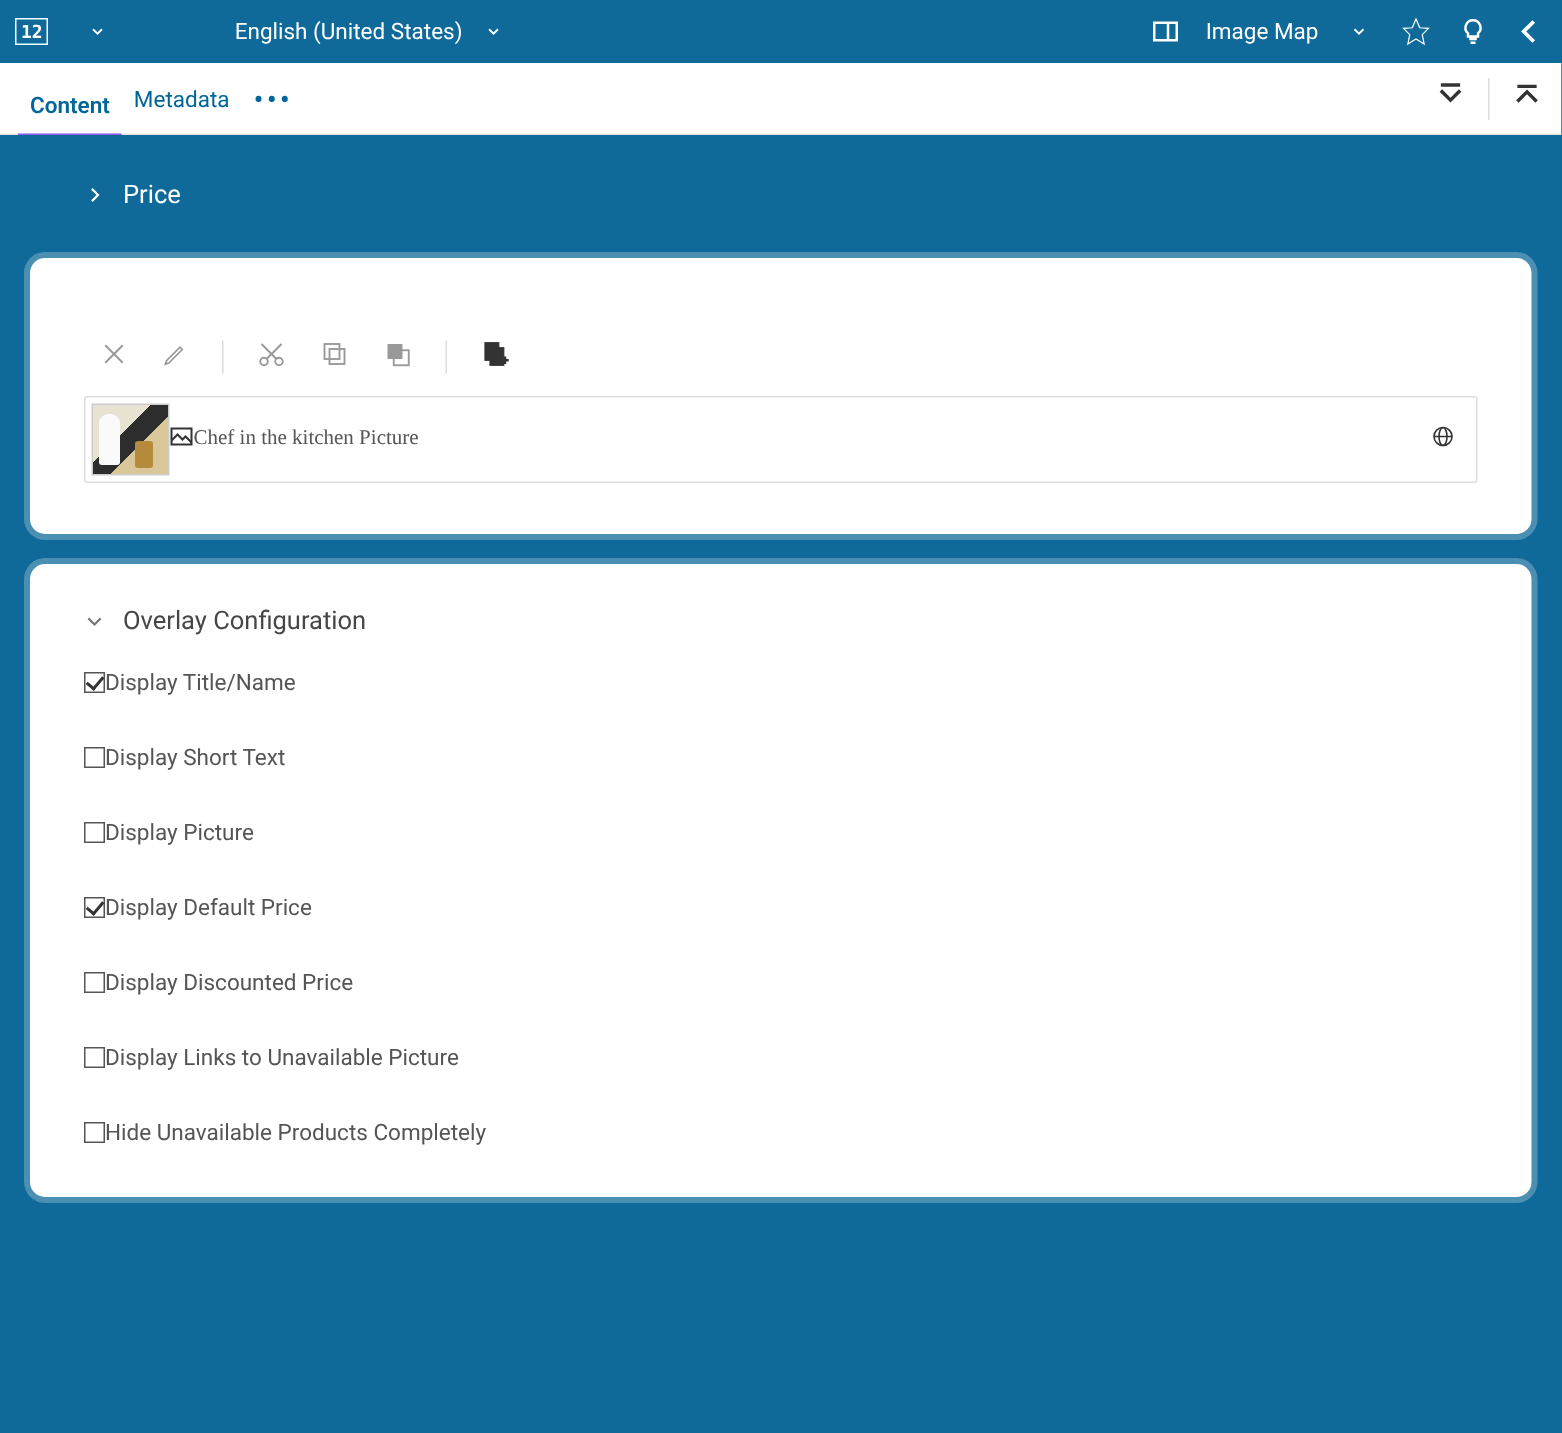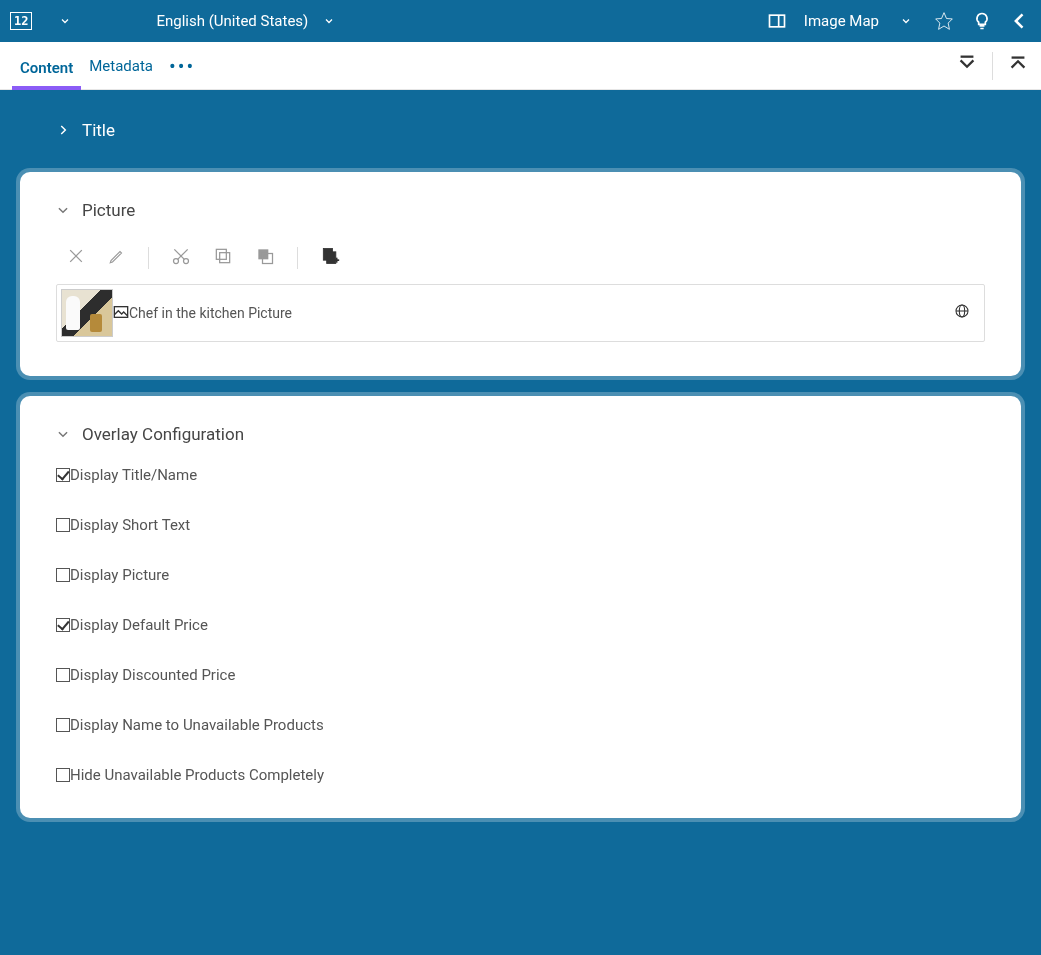--- a/index.html
+++ b/index.html
@@ -67,21 +67,21 @@
     color: #006699;
     font-size: 15px;
     padding: 0 8px;
     height: 48px;
     display: flex;
     align-items: center;
     cursor: pointer;
   }
   .tabbar .tab.active {
     font-weight: 600;
-    border-bottom: 4px solid #8b5cf6;
+    border-bottom: 1px solid #8b5cf6;
     padding-top: 9px;
   }
   .tabbar .more {
     color: #006699;
     font-size: 20px;
     padding: 0 8px;
     letter-spacing: 2px;
   }
   .tabbar-right {
     margin-left: auto;
@@ -139,20 +139,21 @@
   }
   .tool-icon svg { stroke: #999; fill: none; }
   .tool-icon.dark svg { stroke: #333; fill: #333; }
   .asset-row {
     border: 1px solid #ddd;
     border-radius: 2px;
     margin-top: 14px;
     display: flex;
     align-items: center;
     padding: 4px 14px 4px 4px;
+    font-family: Liberation Serif, serif;
   }
   .thumb {
     width: 52px;
     height: 48px;
     background: linear-gradient(135deg, #e8e2d2 0 40%, #2d2d2d 40% 60%, #d9c79a 60% 100%);
     position: relative;
     border: 1px solid #ccc;
   }
   .thumb::before {
     content: "";
@@ -285,33 +286,25 @@
 
 <div class="content">
 
   <div class="section panel-dark">
     <div class="section-header">
       <span class="chev">
         <svg width="14" height="14" viewBox="0 0 24 24" stroke-width="2.5" fill="none">
             <polyline points="9 5 16 12 9 19"></polyline>
           </svg>
       </span>
-      <span class="title">Title</span>
+      <span class="title">Price</span>
     </div>
   </div>
 
   <div class="panel">
-    <div class="section-header">
-      <span class="chev">
-        <svg width="14" height="14" viewBox="0 0 24 24" stroke-width="2.5" fill="none">
-            <polyline points="5 9 12 16 19 9"></polyline>
-          </svg>
-      </span>
-      <span class="title">Picture</span>
-    </div>
 
     <div class="toolbar">
       <span class="tool-icon">
         <svg width="20" height="20" viewBox="0 0 24 24" stroke-width="1.5">
             <line x1="5" y1="5" x2="19" y2="19"></line>
             <line x1="19" y1="5" x2="5" y2="19"></line>
           </svg>
       </span>
       <span class="tool-icon">
         <svg width="18" height="18" viewBox="0 0 24 24" stroke-width="1.5">
@@ -396,21 +389,21 @@
       <div class="check-row">
         <span class="cbox checked"></span>
         <span>Display Default Price</span>
       </div>
       <div class="check-row">
         <span class="cbox"></span>
         <span>Display Discounted Price</span>
       </div>
       <div class="check-row">
         <span class="cbox"></span>
-        <span>Display Name to Unavailable Products</span>
+        <span>Display Links to Unavailable Picture</span>
       </div>
       <div class="check-row">
         <span class="cbox"></span>
         <span>Hide Unavailable Products Completely</span>
       </div>
     </div>
   </div>
 
 </div>
 

